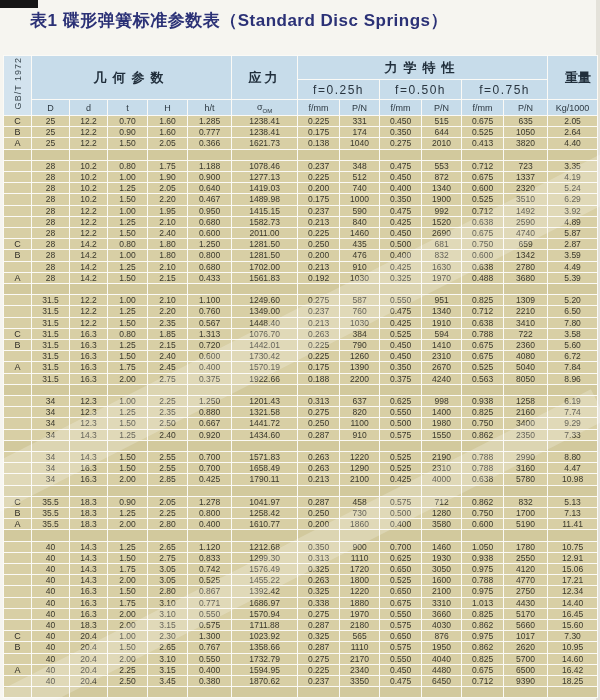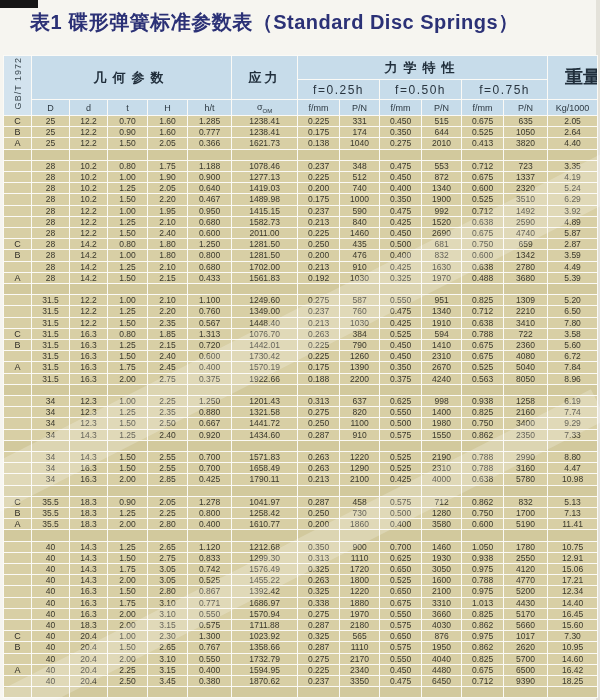--- a/index.html
+++ b/index.html
@@ -4,41 +4,41 @@
 <style>
   html,body{margin:0;padding:0;}
   body{
     width:600px;height:700px;position:relative;overflow:hidden;
     background:#f6f5f0;
     font-family:"Liberation Sans", sans-serif;
   }
   .corner-mark{position:absolute;top:0;left:0;width:38px;height:8px;background:#161616;}
   .page-title{
     position:absolute;top:9px;left:30px;width:560px;
-    font-size:20px;font-weight:bold;color:#2b3176;letter-spacing:0.5px;white-space:nowrap;
+    font-size:17px;font-weight:bold;color:#2b3176;letter-spacing:0.5px;white-space:nowrap;
   }
   table.springs{
     position:absolute;top:55px;left:3px;width:594px;
     border-collapse:collapse;table-layout:fixed;
   }
   th,td{
     border:1px solid #fbfaf6;padding:0;margin:0;text-align:center;
     overflow:hidden;white-space:nowrap;
   }
   thead th{background:#c7dcea;color:#22303d;font-weight:normal;vertical-align:middle;}
   tr.h1{height:24px;}
   tr.h2{height:20px;}
   tr.h3{height:16px;}
   th.grp{font-size:13px;font-weight:bold;letter-spacing:6px;color:#202e3b;}
   th.std{background:#d3e3ee;}
   .vtext{
     display:inline-block;writing-mode:vertical-rl;transform:rotate(180deg);
     font-size:9px;letter-spacing:1px;color:#39474f;line-height:10px;
   }
-  .wstack{width:15px;margin:2px auto;word-break:break-all;line-height:15px;font-size:18px;font-weight:bold;letter-spacing:0;color:#202e3b;}
+  .wstack{width:15px;margin:2px auto;word-break:break-all;line-height:15px;font-size:13px;font-weight:bold;letter-spacing:0;color:#202e3b;}
   tr.h2 th{font-size:12px;letter-spacing:1.5px;color:#28343f;}
   tr.h3 th{font-size:9px;color:#2c3841;}
   tr.h3 th sub{font-size:6px;}
   tbody td{
     background:#d8cfa5;font-size:8.5px;color:#3a382c;
     height:10.2px;line-height:10.2px;
   }
   tbody tr.spacer td{background:#d2c99d;height:10.2px;}
   tbody td.lbl{font-size:9px;color:#33312a;}
   .watermark{
@@ -784,21 +784,21 @@
         <td>16.3</td>
         <td>1.50</td>
         <td>2.80</td>
         <td>0.867</td>
         <td>1392.42</td>
         <td>0.325</td>
         <td>1220</td>
         <td>0.650</td>
         <td>2100</td>
         <td>0.975</td>
-        <td>5200</td>
+        <td>2750</td>
         <td>12.34</td>
       </tr>
       <tr>
         <td class="lbl"></td>
         <td>40</td>
         <td>16.3</td>
         <td>1.75</td>
         <td>3.10</td>
         <td>0.771</td>
         <td>1686.97</td>

